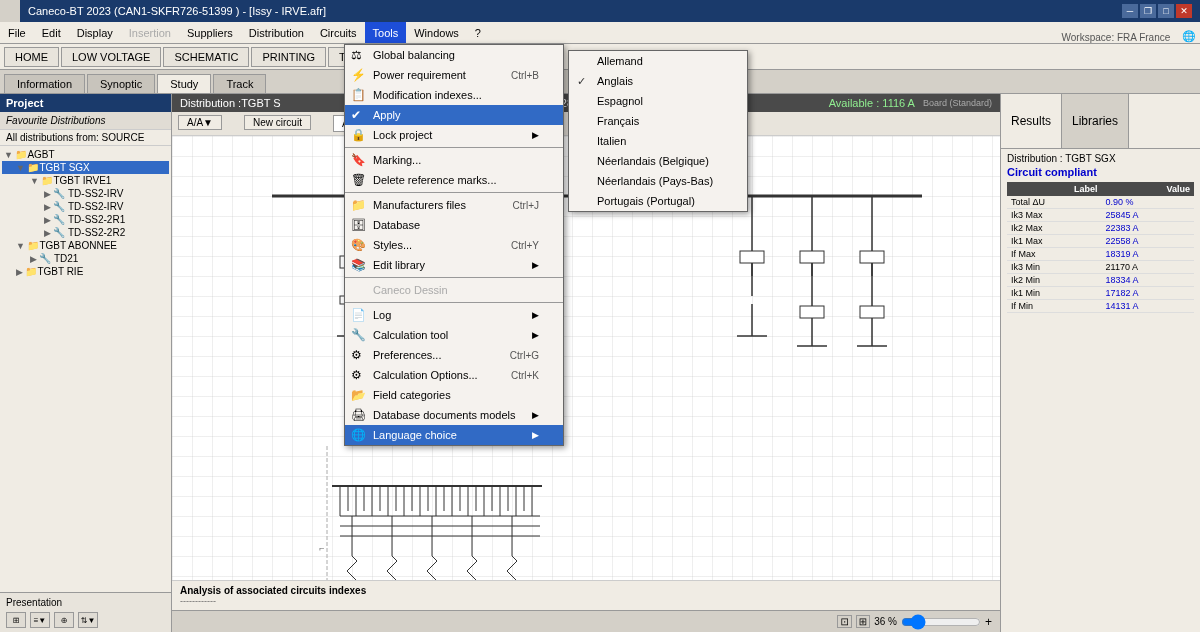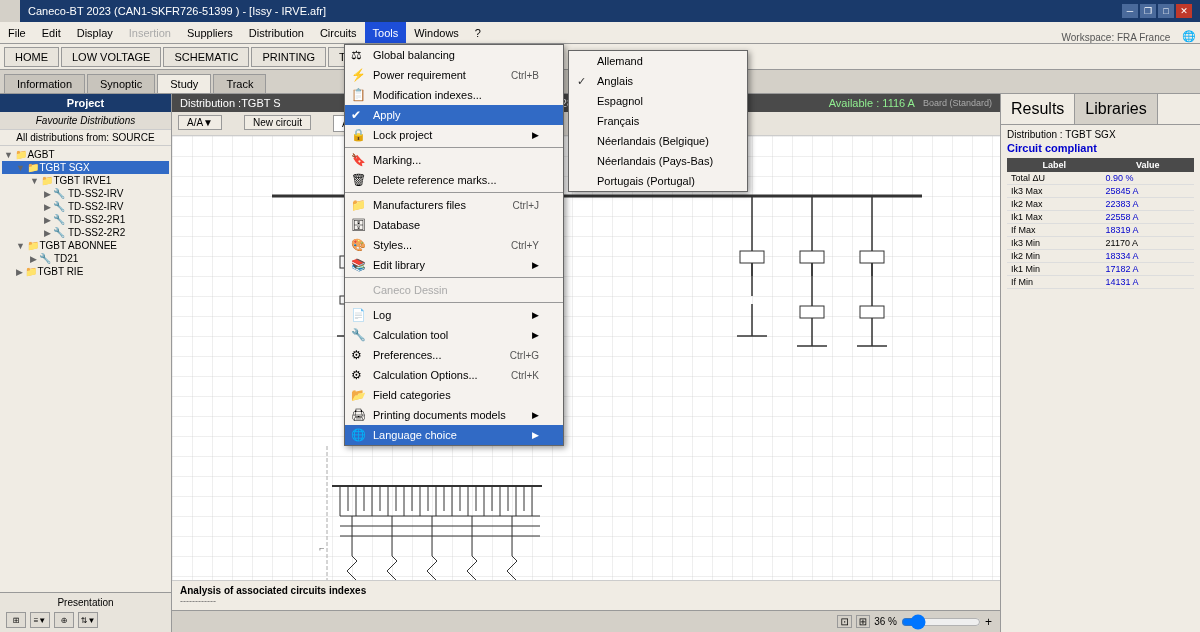--- a/index.html
+++ b/index.html
@@ -92,21 +92,20 @@
       background: #d4d0c8;
     }
 
     
     #left-panel {
       width: 172px;
       background: #f0ece4;
       border-right: 1px solid #999;
       display: flex;
       flex-direction: column;
-      text-align: center;
     }
     #project-header {
       background: #1a3a6b;
       color: white;
       padding: 3px 6px;
       font-weight: bold;
       font-size: 11px;
     }
     #fav-dist {
       padding: 3px 6px;
@@ -211,32 +210,32 @@
       background: #f0ece4;
       border-left: 1px solid #999;
       display: flex;
       flex-direction: column;
     }
     #results-tabs {
       display: flex;
       border-bottom: 1px solid #999;
     }
     .results-tab {
-      padding: 6px 10px;
+      padding: 20px 10px;
       cursor: pointer;
-      font-size: 16px;
+      font-size: 12px;
       background: #d4d0c8;
       border-right: 1px solid #999;
     }
     .results-tab.active { background: #f0ece4; }
     #results-content { padding: 4px 6px; flex: 1; }
     #results-title { font-size: 10px; margin-bottom: 2px; }
     #circuit-compliant { color: #0000cc; font-weight: bold; font-size: 11px; margin-bottom: 4px; }
     #results-table { width: 100%; border-collapse: collapse; font-size: 9px; }
-    #results-table th { background: #4a4a4a; color: white; padding: 2px 4px; text-align: center; }
+    #results-table th { background: #4a4a4a; color: white; padding: 2px 4px; text-align: right; }
     #results-table td { padding: 1px 4px; border-bottom: 1px solid #ddd; }
     .val-blue { color: #0000cc; }
 
     
     #tools-menu {
       position: absolute;
       top: 44px;
       left: 344px;
       background: #f5f2ee;
       border: 1px solid #666;
@@ -684,21 +683,21 @@
       <span class="menu-icon">⚙</span>
       <span>Calculation Options...</span>
       <span class="shortcut">Ctrl+K</span>
     </div>
     <div class="menu-option">
       <span class="menu-icon">📂</span>
       <span>Field categories</span>
     </div>
     <div class="menu-option">
       <span class="menu-icon">🖨</span>
-      <span>Printing documents models</span>
+      <span>Database documents models</span>
       <span class="arrow" style="margin-left:auto;">▶</span>
     </div>
     <div class="menu-option highlighted">
       <span class="menu-icon">🌐</span>
       <span>Language choice</span>
       <span class="arrow" style="margin-left:auto;">▶</span>
     </div>
   </div>
 
 <div id="language-submenu">
@@ -709,20 +708,23 @@
       <span class="check-icon" style="position:absolute;left:8px;color:#333;">✓</span>
       <span>Anglais</span>
     </div>
     <div class="menu-option">
       <span>Espagnol</span>
     </div>
     <div class="menu-option">
       <span>Français</span>
     </div>
     <div class="menu-option">
+      <span>Italien</span>
+    </div>
+    <div class="menu-option">
       <span>Néerlandais (Belgique)</span>
     </div>
     <div class="menu-option">
       <span>Néerlandais (Pays-Bas)</span>
     </div>
     <div class="menu-option">
       <span>Portugais (Portugal)</span>
     </div>
   </div>
 

